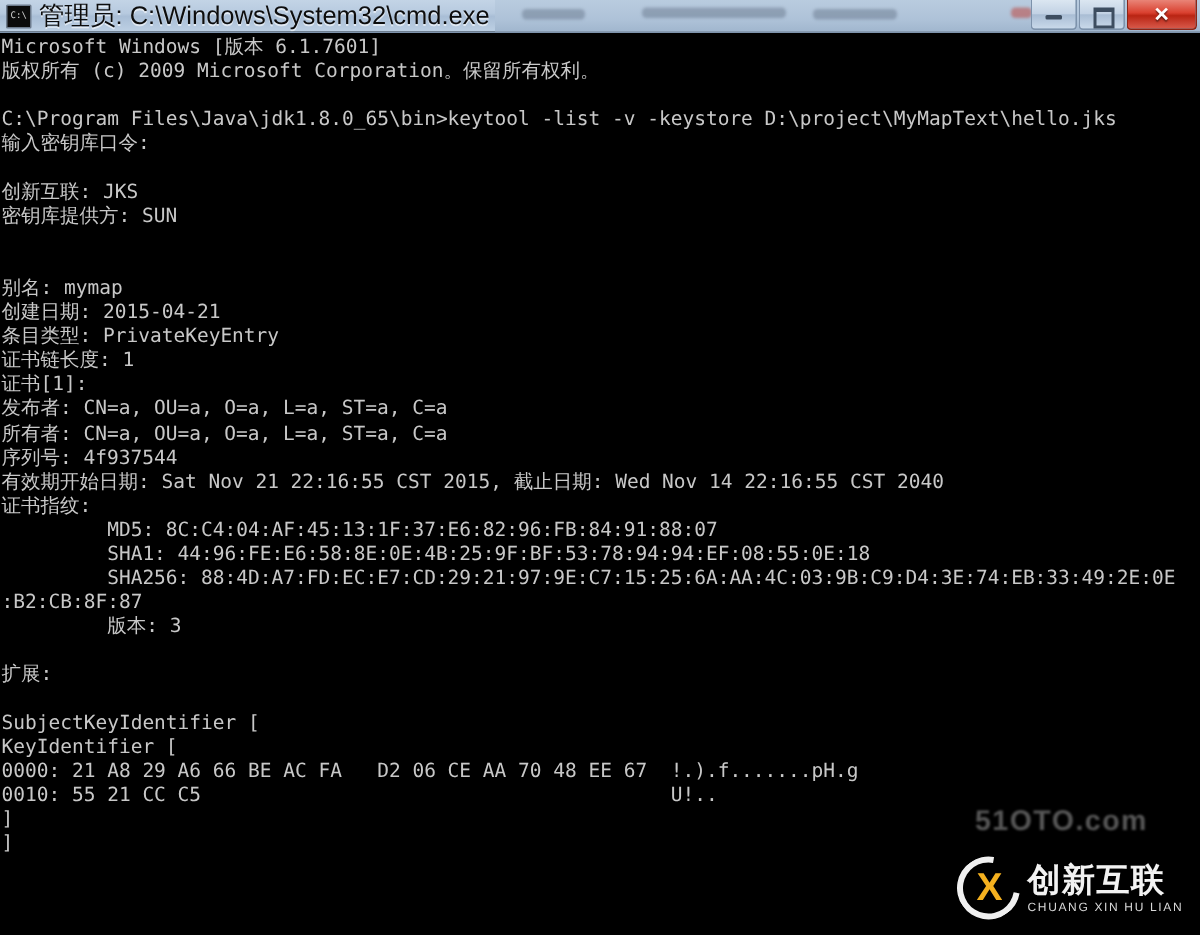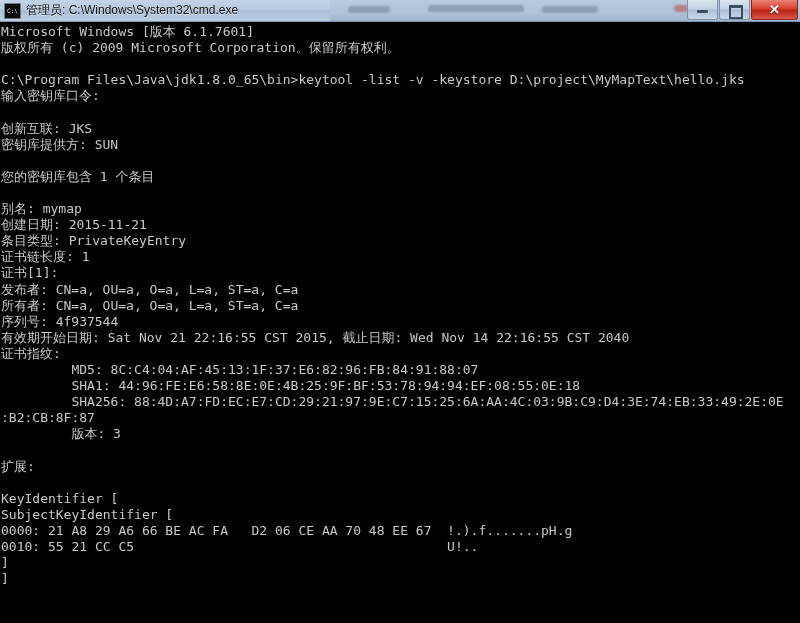--- a/index.html
+++ b/index.html
@@ -73,21 +73,21 @@
     font-size: 6px;
     line-height: 14px;
     text-align: center;
     font-family: "DejaVu Sans Mono", monospace;
     flex: 0 0 auto;
   }
   .title-text {
     position: relative;
     z-index: 4;
     font-family: "Liberation Sans", sans-serif;
-    font-size: 12px;
+    font-size: 17px;
     color: #0d0d0d;
     white-space: nowrap;
     text-shadow: 0 1px 0 rgba(255,255,255,0.6);
     flex: 0 0 auto;
   }
 
   .win-buttons {
     position: absolute;
     right: 2px;
     top: 0px;
@@ -272,43 +272,55 @@
     <div id="console-lines">
         <div class="line">Microsoft Windows [版本 6.1.7601]</div>
         <div class="line">版权所有 (c) 2009 Microsoft Corporation。保留所有权利。</div>
         <div class="line blank"> </div>
         <div class="line">C:\Program Files\Java\jdk1.8.0_65\bin&gt;keytool -list -v -keystore D:\project\MyMapText\hello.jks</div>
         <div class="line">输入密钥库口令:</div>
         <div class="line blank"> </div>
         <div class="line">创新互联: JKS</div>
         <div class="line">密钥库提供方: SUN</div>
         <div class="line blank"> </div>
-        <div class="line">您的密钥库包含 1 个条目</div>
         <div class="line blank"> </div>
         <div class="line">别名: mymap</div>
-        <div class="line">创建日期: 2015-11-21</div>
+        <div class="line">创建日期: 2015-04-21</div>
         <div class="line">条目类型: PrivateKeyEntry</div>
         <div class="line">证书链长度: 1</div>
         <div class="line">证书[1]:</div>
         <div class="line">发布者: CN=a, OU=a, O=a, L=a, ST=a, C=a</div>
         <div class="line">所有者: CN=a, OU=a, O=a, L=a, ST=a, C=a</div>
         <div class="line">序列号: 4f937544</div>
         <div class="line">有效期开始日期: Sat Nov 21 22:16:55 CST 2015, 截止日期: Wed Nov 14 22:16:55 CST 2040</div>
         <div class="line">证书指纹:</div>
         <div class="line">         MD5: 8C:C4:04:AF:45:13:1F:37:E6:82:96:FB:84:91:88:07</div>
         <div class="line">         SHA1: 44:96:FE:E6:58:8E:0E:4B:25:9F:BF:53:78:94:94:EF:08:55:0E:18</div>
         <div class="line">         SHA256: 88:4D:A7:FD:EC:E7:CD:29:21:97:9E:C7:15:25:6A:AA:4C:03:9B:C9:D4:3E:74:EB:33:49:2E:0E</div>
         <div class="line">:B2:CB:8F:87</div>
         <div class="line">         版本: 3</div>
         <div class="line blank"> </div>
         <div class="line">扩展: </div>
         <div class="line blank"> </div>
+        <div class="line">SubjectKeyIdentifier [</div>
         <div class="line">KeyIdentifier [</div>
-        <div class="line">SubjectKeyIdentifier [</div>
         <div class="line">0000: 21 A8 29 A6 66 BE AC FA   D2 06 CE AA 70 48 EE 67  !.).f.......pH.g</div>
         <div class="line">0010: 55 21 CC C5                                        U!..</div>
         <div class="line">]</div>
         <div class="line">]</div>
         <div class="line blank"> </div>
       </div>
 
+    <div class="watermark">
+      <div class="wm-faint">51OTO.com</div>
+      <div class="wm-logo">
+        <div class="wm-mark">
+          <div class="wm-c"></div>
+          <div class="wm-x">X</div>
+        </div>
+        <div class="wm-textblock">
+          <div class="wm-cn">创新互联</div>
+          <div class="wm-py">CHUANG XIN HU LIAN</div>
+        </div>
+      </div>
+    </div>
   </div>
 </div>
 
 </body></html>

